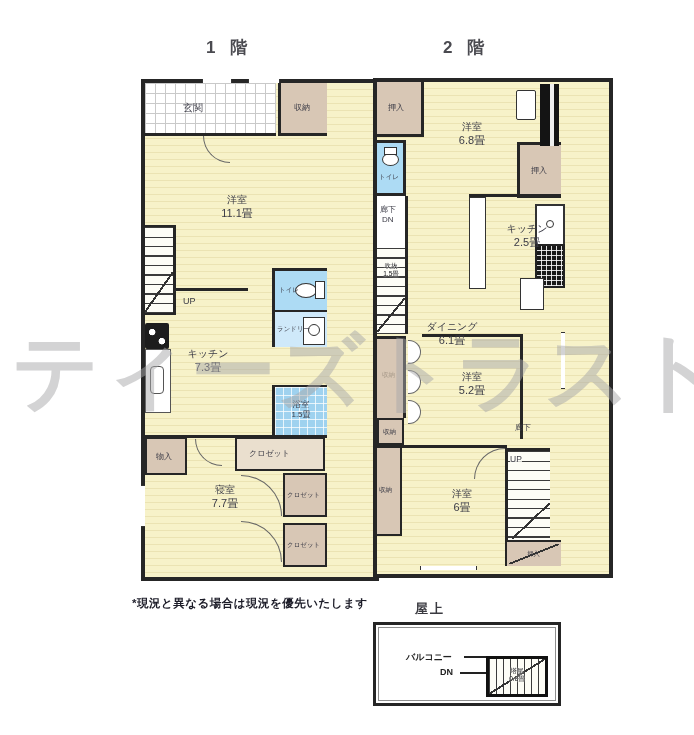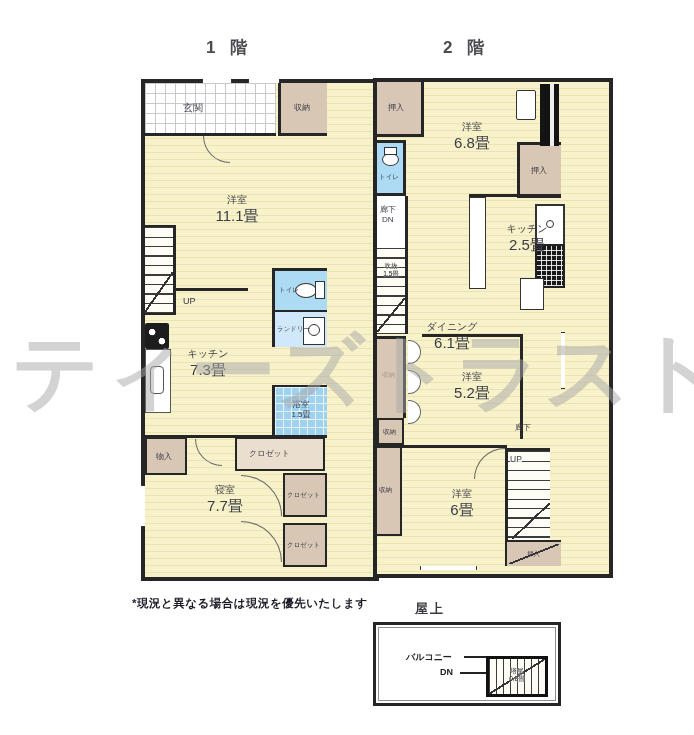--- a/index.html
+++ b/index.html
@@ -26,21 +26,21 @@
         background-image:linear-gradient(#c9c9c9 1px,transparent 1px),
                          linear-gradient(90deg,#c9c9c9 1px,transparent 1px);
         background-size:10px 10px;}
   .stairs-h{background-color:#fdfdf6;
             background-image:repeating-linear-gradient(180deg,#3c3c3c 0,#3c3c3c 1.4px,transparent 1.4px,transparent 9.5px);}
   .stairs-v{background-color:#fdfdf6;
             background-image:repeating-linear-gradient(90deg,#3c3c3c 0,#3c3c3c 1.2px,transparent 1.2px,transparent 7px);}
   .diag{background:linear-gradient(to bottom right,transparent calc(50% - 1px),#333 calc(50% - 1px),#333 calc(50% + 1px),transparent calc(50% + 1px));}
   .wall{position:absolute;background:#262626;z-index:4;}
   .room-label{position:absolute;text-align:center;font-size:10px;line-height:1.3;color:#3b3b46;z-index:6;white-space:nowrap;}
-  .room-label .size{font-size:15px;}
+  .room-label .size{font-size:11px;}
   .small-label{position:absolute;font-size:8px;color:#3b3b46;z-index:6;white-space:nowrap;}
   .tiny-label{position:absolute;font-size:6.5px;color:#3b3b46;z-index:6;white-space:nowrap;}
   .faint{color:#a79a8a;}
   .arc{position:absolute;border:1.3px solid #666;z-index:3;background:transparent;}
   .arc-bl{border-top:none;border-right:none;border-bottom-left-radius:100%;}
   .arc-tr{border-bottom:none;border-left:none;border-top-right-radius:100%;}
   .arc-tl{border-bottom:none;border-right:none;border-top-left-radius:100%;}
   .win-h{position:absolute;background:#fff;border-left:1.3px solid #333;border-right:1.3px solid #333;z-index:7;}
   .win-v{position:absolute;background:#fff;border-top:1.3px solid #333;border-bottom:1.3px solid #333;z-index:7;}
   .equip{position:absolute;background:#fff;border:1.5px solid #333;z-index:5;}

